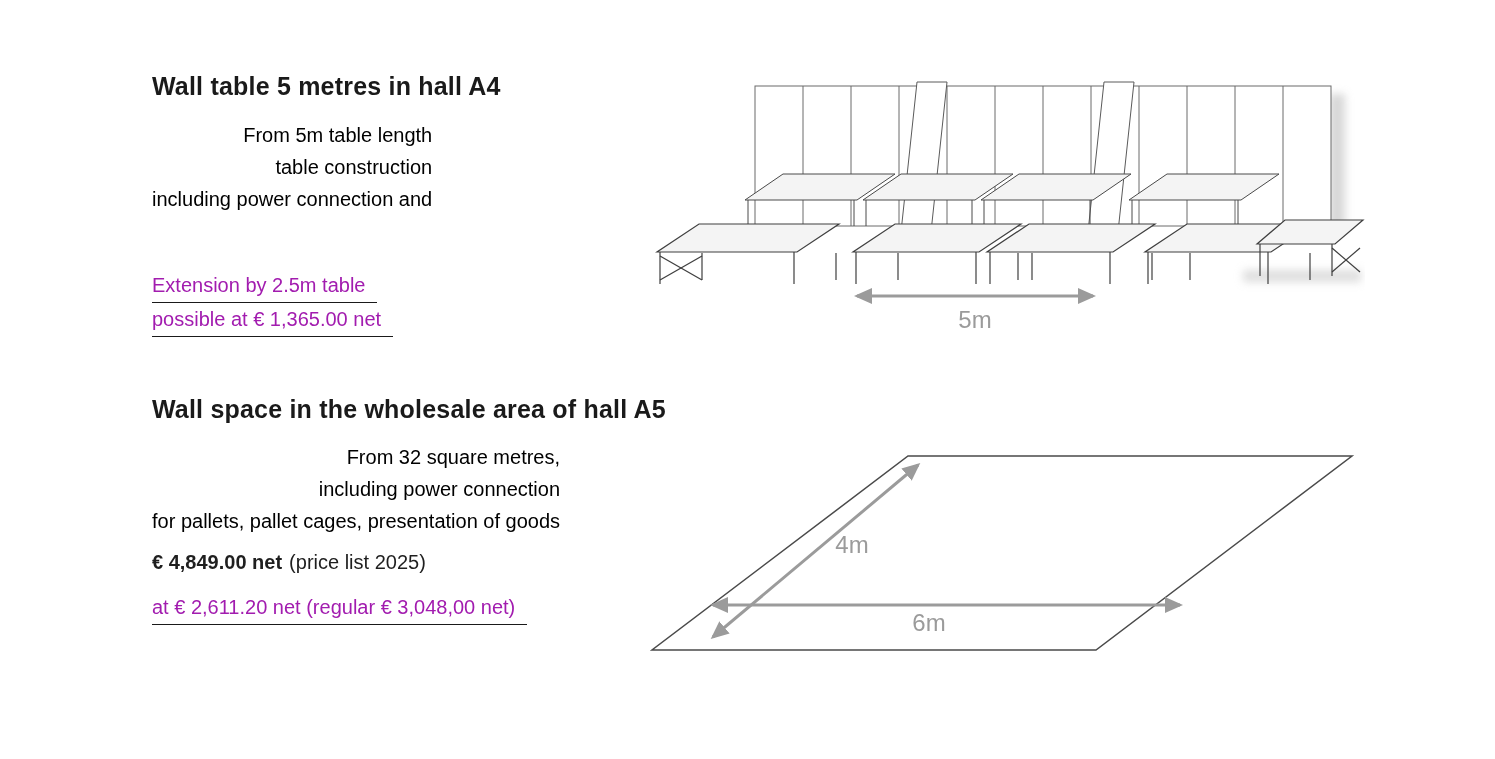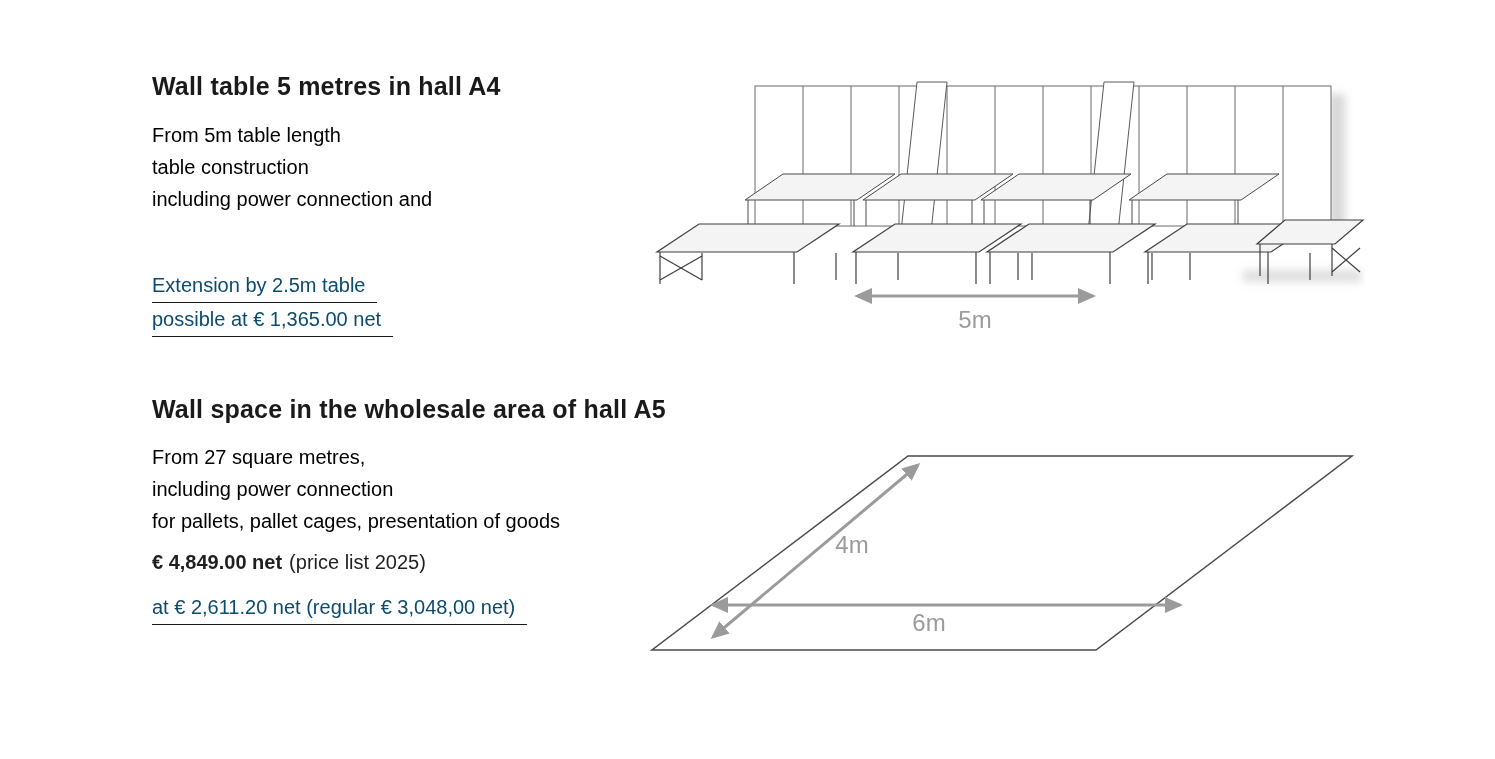--- a/index.html
+++ b/index.html
@@ -4,20 +4,21 @@
 <style>
   * { margin: 0; padding: 0; box-sizing: border-box; }
   html, body { background: #ffffff; }
   body { font-family: "Liberation Sans", sans-serif; color: #1a1a1a; }
   .page {
     position: relative;
     width: 1495px;
     height: 735px;
     background: #ffffff;
     overflow: hidden;
+    text-align: right;
   }
   .abs { position: absolute; }
   .section-title {
     font-size: 25px;
     font-weight: 700;
     letter-spacing: 0.2px;
     color: #1a1a1a;
     white-space: nowrap;
   }
   .desc {
@@ -32,21 +33,21 @@
     white-space: nowrap;
   }
   .price-line .amount { font-weight: 700; }
   .price-line .note { margin-left: 7px; }
   .extension { white-space: nowrap; }
   .ext-line {
     display: block;
     width: fit-content;
     font-size: 20px;
     line-height: 22px;
-    color: #0c4a6e;
+    color: #a21caf;
     border-bottom: 1.4px solid #1a1a1a;
     padding: 0 12px 6px 0;
     margin-bottom: 5px;
   }
   svg text {
     font-family: "Liberation Sans", sans-serif;
   }
 </style>
 </head>
 <body>
@@ -148,21 +149,21 @@
         <line x1="687" y1="194" x2="715" y2="170"></line>
     </g>
 
     <line x1="212" y1="218" x2="448" y2="218" stroke="#9b9b9b" stroke-width="3" marker-start="url(#ah)" marker-end="url(#ah)"></line>
     <text x="330" y="250" text-anchor="middle" font-size="24" fill="#9b9b9b">5m</text>
   </svg>
 
   <h2 class="section-title abs" style="left:152px; top:395px;">Wall space in the wholesale area of hall A5</h2>
 
   <div class="desc abs" style="left:152px; top:441px;">
-    <div>From 27 square metres,</div>
+    <div>From 32 square metres,</div>
     <div>including power connection</div>
     <div>for pallets, pallet cages, presentation of goods</div>
   </div>
 
   <div class="price-line abs" style="left:152px; top:551px;">
     <span class="amount">€ 4,849.00 net</span><span class="note">(price list 2025)</span>
   </div>
 
   <div class="extension abs" style="left:152px; top:596px;">
     <span class="ext-line">at € 2,611.20 net (regular € 3,048,00 net)</span>

